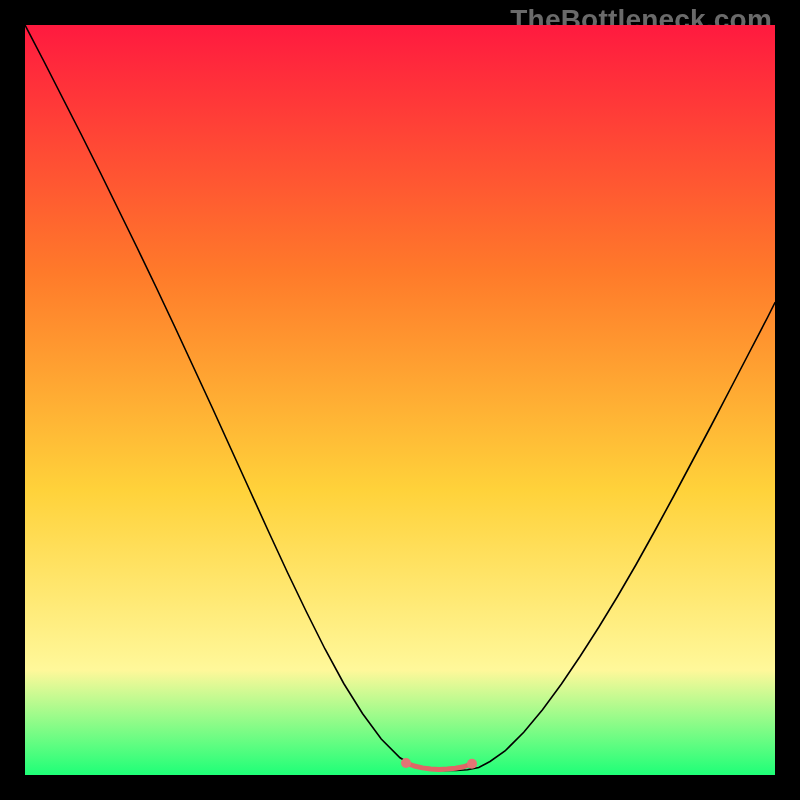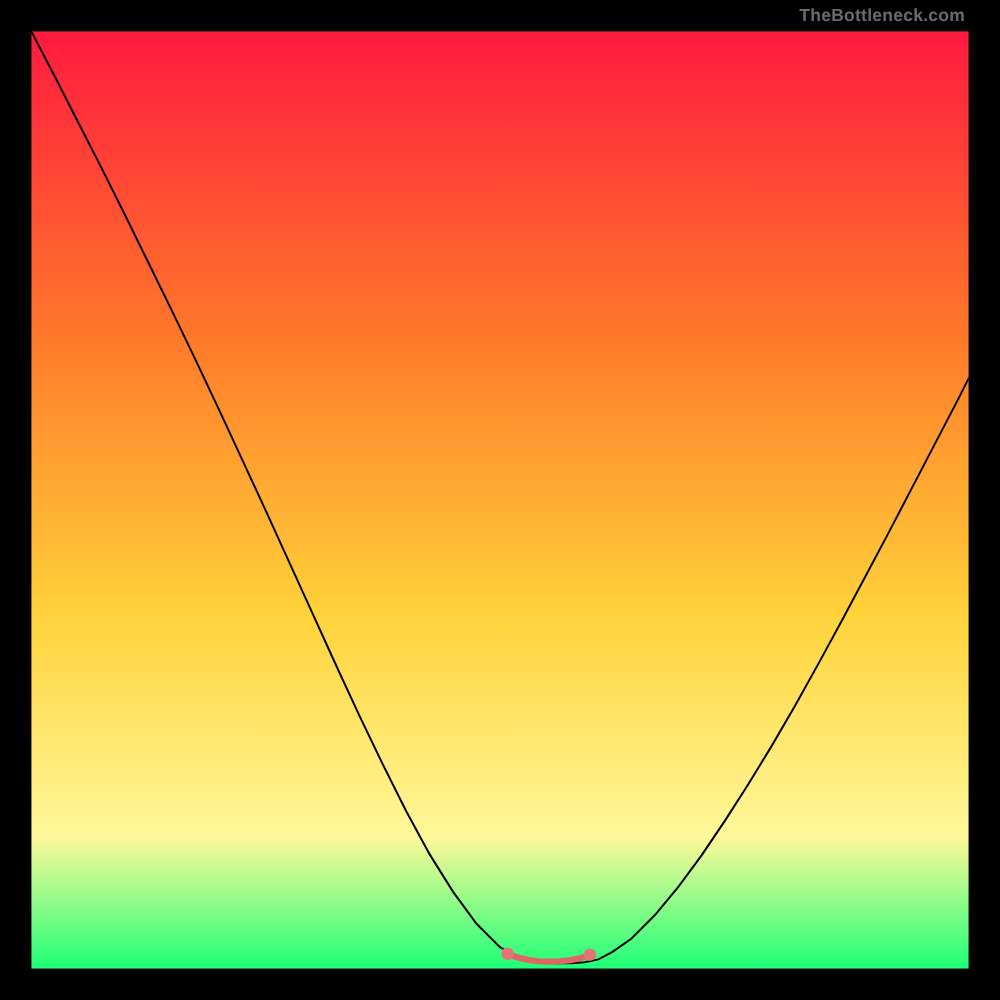--- a/index.html
+++ b/index.html
@@ -22,21 +22,21 @@
     left: 25px;
     top: 25px;
     width: 750px;
     height: 750px;
   }
   .watermark {
     position: absolute;
     top: 4px;
     right: 28px;
     color: #6a6a6a;
-    font-size: 14px;
+    font-size: 28px;
     font-weight: 600;
     letter-spacing: 0.2px;
     user-select: none;
     text-align: center;
   }
 </style>
 </head>
 <body>
 
 <div class="frame">

